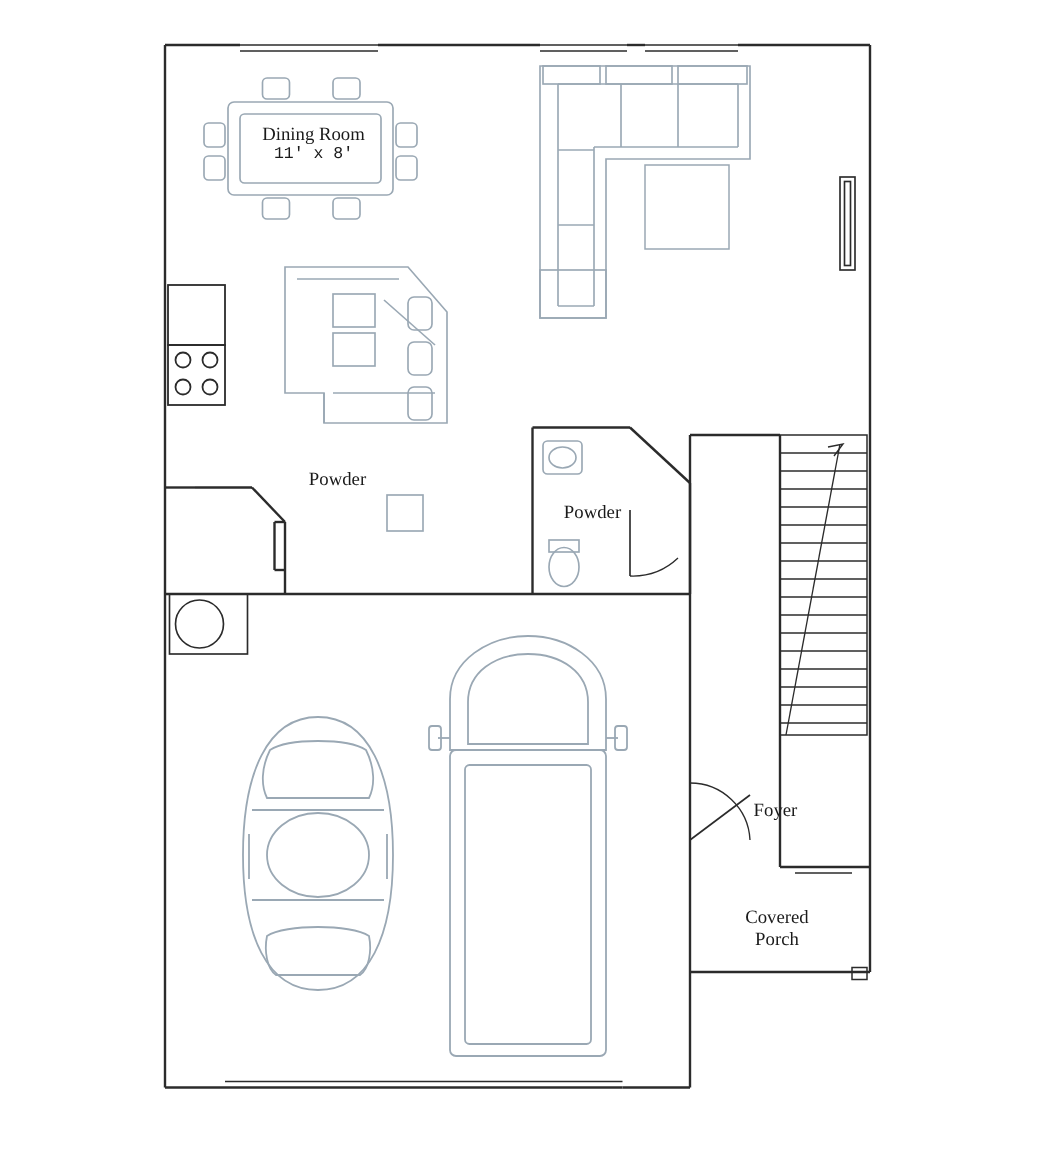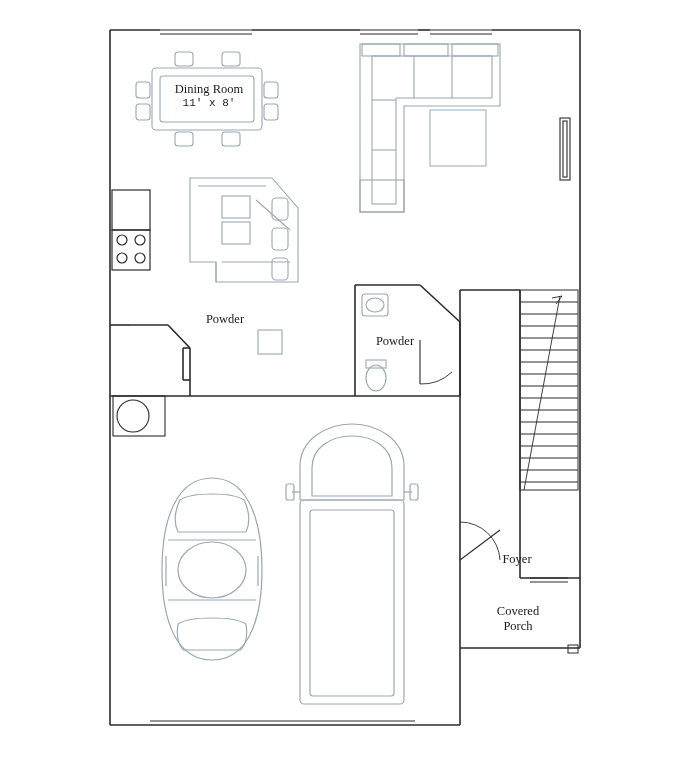--- a/index.html
+++ b/index.html
@@ -41,21 +41,21 @@
   .room-label .dims {
     display: block;
     font-size: 11px;
     font-family: Liberation Mono, monospace;
   }
   .label-dining { left: 150px; top: 82px; width: 118px; }
   .label-family { left: 385px; top: 125px; width: 118px; }
   .label-kitchen { left: 180px; top: 312px; width: 90px; }
   .label-powder { left: 352px; top: 334px; width: 86px; }
   .label-garage { left: 218px; top: 545px; width: 118px; }
-  .label-foyer  { left: 480px; top: 552px; width: 74px; }
+  .label-foyer  { left: 480px; top: 533px; width: 74px; }
   .label-porch  { left: 476px; top: 604px; width: 84px; }
 </style>
 </head>
 <body>
 
 <div id="plan">
 
   <svg width="696" height="768" viewBox="0 0 696 768">
     <g fill="none" stroke="#2b2b2b" stroke-width="1.6" shape-rendering="geometricPrecision">
 

